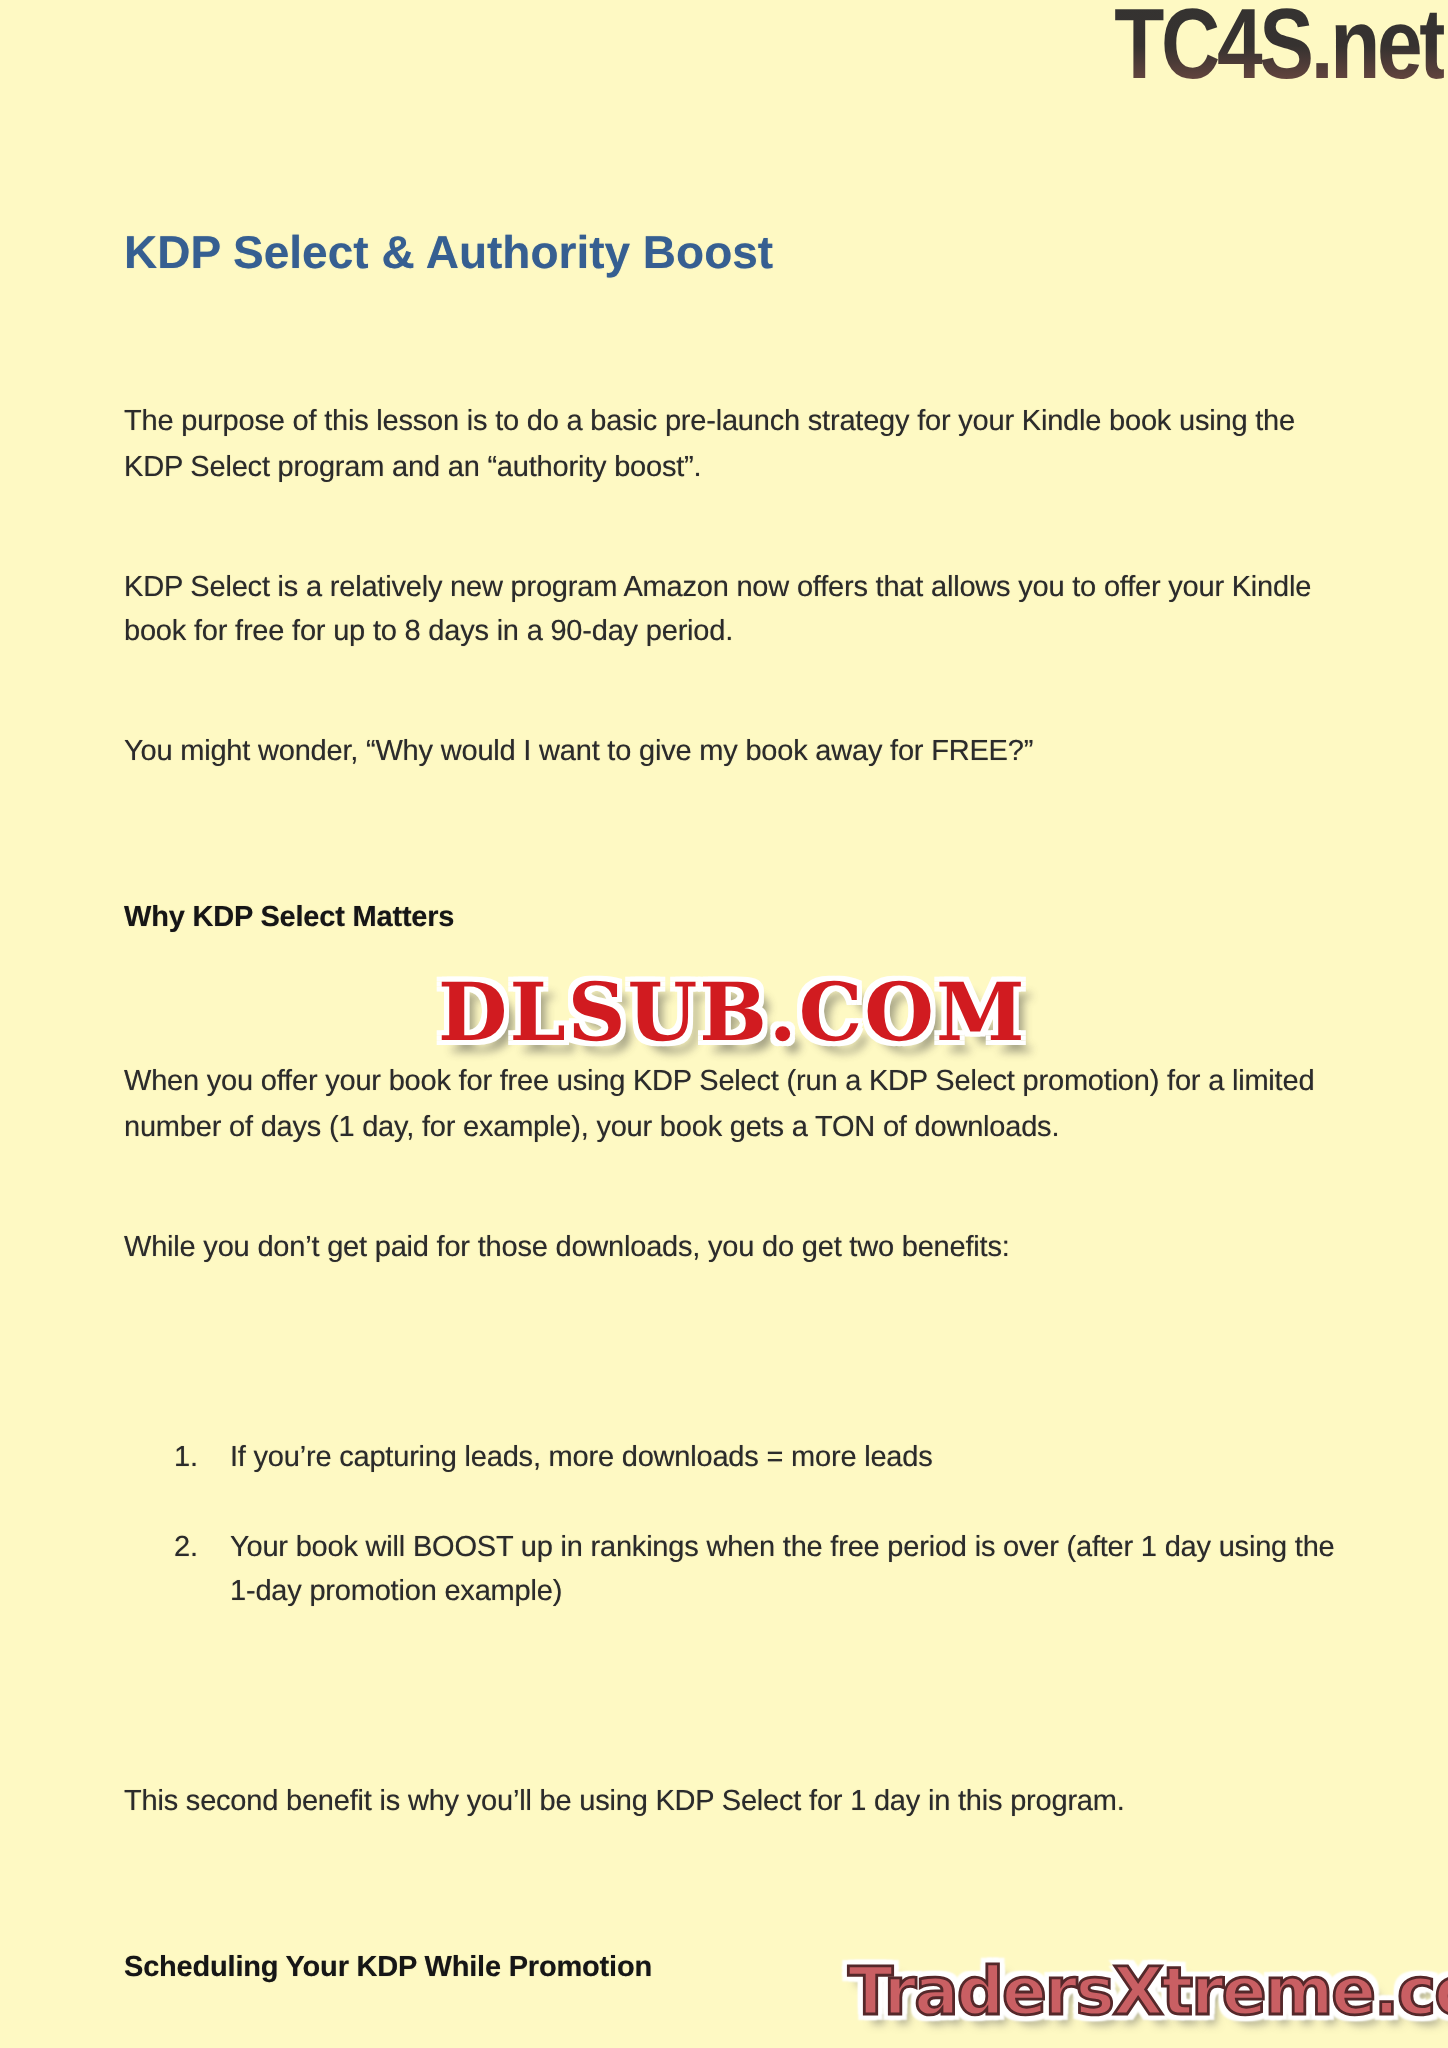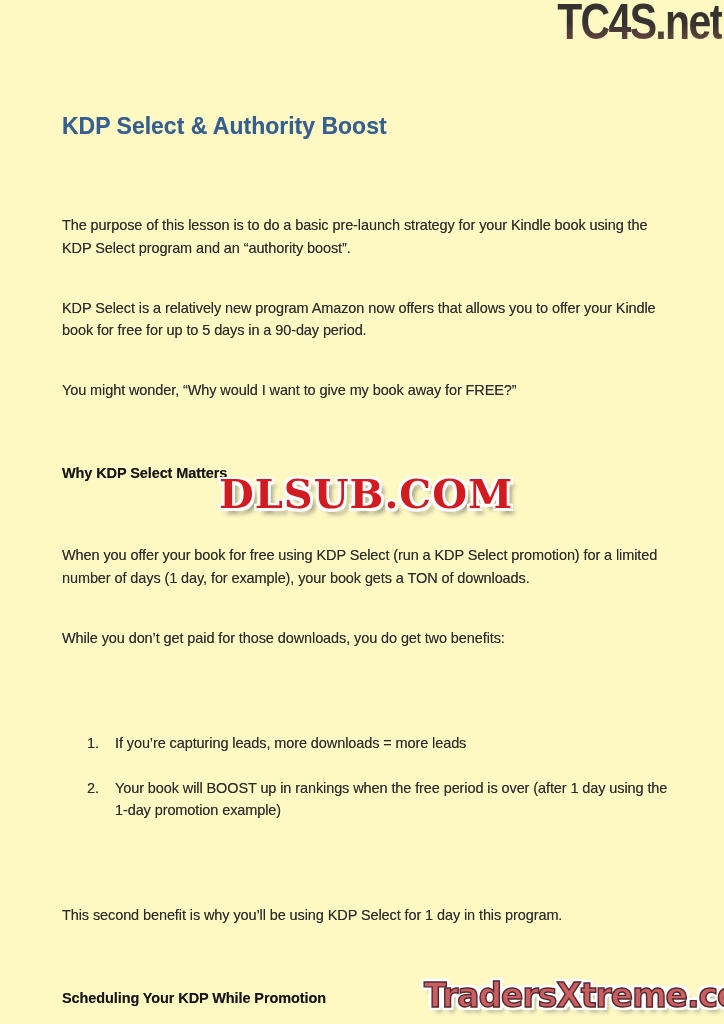--- a/index.html
+++ b/index.html
@@ -21,21 +21,21 @@
     line-height: 22.5px;
     letter-spacing: -0.1px;
     white-space: pre-line;
     text-shadow: 0 0 0.4px rgba(43,43,43,0.55);
   }
   .doc-title {
     font-size: 23px;
     line-height: 30px;
     font-weight: bold;
     color: #365f91;
-    margin: 0 0 28px 0;
+    margin: 0 0 14px 0;
     white-space: normal;
     letter-spacing: 0;
     text-shadow: 0 0 0.4px rgba(54,95,145,0.5);
   }
   .para { margin: 0 0 15px 0; }
   .subhead {
     font-weight: bold;
     color: #161616;
     margin: 0 0 15px 0;
   }
@@ -72,21 +72,21 @@
     transform-origin: 100% 0;
     background: linear-gradient(180deg, #343331 0%, #363230 52%, #5d423c 78%, #7d544b 96%);
     -webkit-background-clip: text;
     background-clip: text;
     color: transparent;
     z-index: 5;
   }
   .wm-mid {
     position: absolute;
     left: 219px;
-    top: 470px;
+    top: 483px;
     font-family: "DejaVu Serif", serif;
     font-weight: bold;
     font-size: 40px;
     line-height: 48px;
     letter-spacing: 1px;
     color: #d11b20;
     text-shadow:
       -2.5px -2.5px 0 #ffffff, 2.5px -2.5px 0 #ffffff,
       -2.5px  2.5px 0 #ffffff, 2.5px  2.5px 0 #ffffff,
        0 -2.5px 0 #ffffff, 0 2.5px 0 #ffffff,
@@ -121,21 +121,21 @@
 
   <div class="wm-top">TC4S.net</div>
 
   <div class="content">
 
     <h1 class="doc-title">KDP Select &amp; Authority Boost</h1>
 
     <p class="para">The purpose of this lesson is to do a basic pre-launch strategy for your Kindle book using the
 KDP Select program and an “authority boost”.</p>
     <p class="para">KDP Select is a relatively new program Amazon now offers that allows you to offer your Kindle
-book for free for up to 5 days in a 90-day period.</p>
+book for free for up to 8 days in a 90-day period.</p>
     <p class="para">You might wonder, “Why would I want to give my book away for FREE?”</p>
 
     <p class="subhead">Why KDP Select Matters</p>
 
     <p class="para">When you offer your book for free using KDP Select (run a KDP Select promotion) for a limited
 number of days (1 day, for example), your book gets a TON of downloads.</p>
     <p class="para">While you don’t get paid for those downloads, you do get two benefits:</p>
 
     <ol class="doclist">
       <li>If you’re capturing leads, more downloads = more leads</li>

